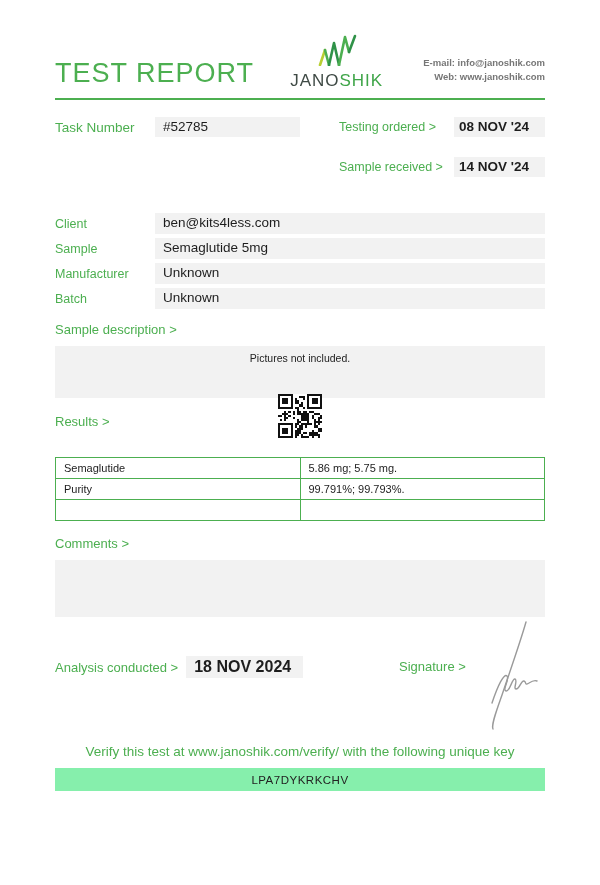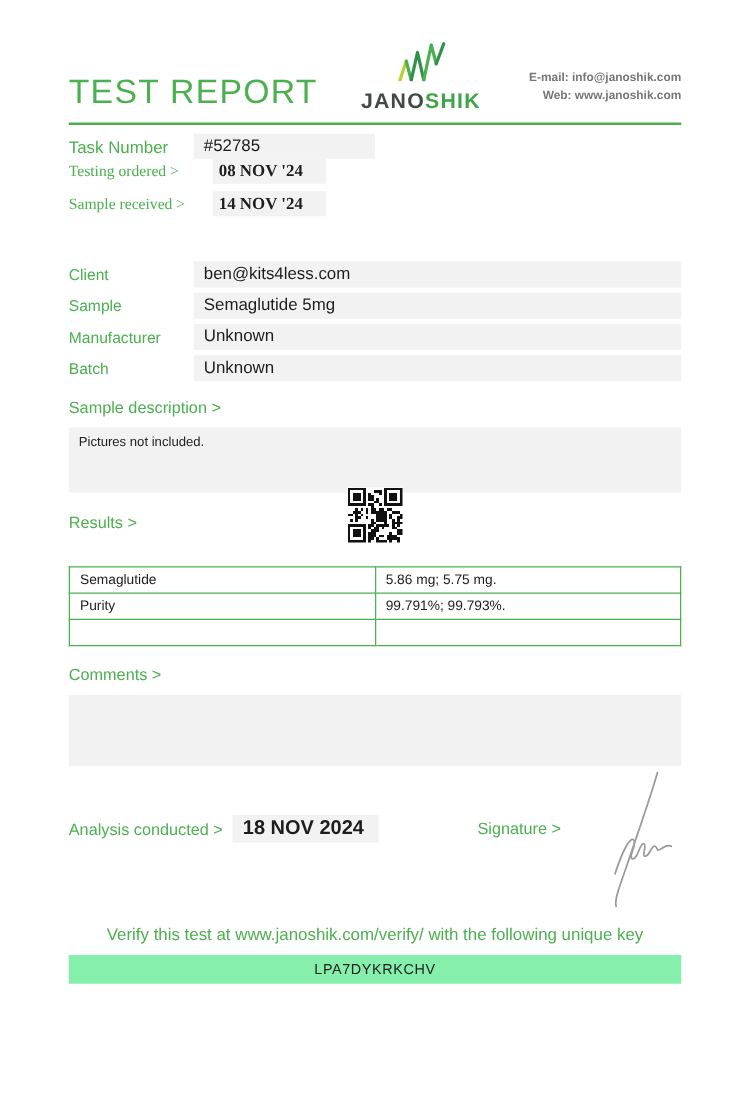--- a/index.html
+++ b/index.html
@@ -33,21 +33,21 @@
     padding-bottom: 2px;
     white-space: nowrap;
   }
   .logo {
     display: flex;
     flex-direction: column;
     align-items: center;
     margin-left: 6px;
     margin-right: 10px;
   }
-  .logo-text { font-size: 17px; font-weight: 700; letter-spacing: 1px; line-height: 1; margin-top: 2px; }
+  .logo-text { font-size: 17px; font-weight: 400; letter-spacing: 1px; line-height: 1; margin-top: 2px; }
   .logo-dark  { color: #3f4a45; }
   .logo-green { color: #3fa549; }
   .contact {
     font-size: 9.5px;
     color: #767676;
     text-align: right;
     line-height: 1.55;
     padding-bottom: 4px;
     white-space: nowrap;
     font-weight: bold;
@@ -61,50 +61,49 @@
   .glabel { color: #4caf50; font-size: 13px; white-space: nowrap; }
   .vbox {
     background: #f2f2f2;
     color: #1d1d1d;
     font-size: 13.5px;
     padding: 2px 8px;
     display: inline-block;
   }
   
   .task-row {
-    margin-top: 7px;
+    margin-top: 17px;
     display: flex;
     justify-content: space-between;
     align-items: flex-start;
-    flex-direction: column;
   }
   .task-left { display: flex; align-items: center; }
   .task-left .glabel { width: 100px; font-size: 13.5px; }
   .vbox.task-num { width: 145px; height: 20px; }
-  .task-right { display: flex; flex-direction: column; gap: 6px; width: 206px; font-family: Liberation Serif, serif; }
+  .task-right { display: flex; flex-direction: column; gap: 20px; width: 206px; }
   .date-row { display: flex; justify-content: space-between; align-items: center; }
   .date-row .glabel { font-size: 12.5px; }
   .vbox.date { width: 91px; height: 20px; font-weight: 700; font-size: 13.5px; padding: 2px 5px; white-space: nowrap; }
   
   .info { margin-top: 36px; }
   .info-row { display: flex; align-items: center; margin-bottom: 4px; }
   .info-row .glabel { width: 100px; font-size: 12.5px; }
   .info-row .vbox { flex: 1; height: 21px; }
   
   .heading { color: #4caf50; font-size: 13px; }
   .graybox {
     background: #f2f2f2;
     font-size: 10.5px;
     color: #222;
     padding: 6px 8px;
     margin-top: 9px;
     line-height: 1.3;
   }
   .sec-sample   { margin-top: 13px; }
-  .sec-sample .graybox { height: 52px; }
+  .sec-sample .graybox { height: 52px; text-align: center; }
   .sec-tests    { margin-top: 20px; }
   .sec-tests .graybox { height: 52px; }
   
   .sec-results { margin-top: 16px; position: relative; }
   .qr {
     position: absolute;
     left: 50%;
     transform: translateX(-50%);
     top: -20px;
     width: 44px;
@@ -129,21 +128,21 @@
   .sec-comments .graybox { height: 57px; }
   
   .analysis-row {
     margin-top: 39px;
     display: flex;
     align-items: center;
     position: relative;
   }
   .analysis-row .glabel { margin-right: 8px; }
   .vbox.adate { font-size: 16px; font-weight: 700; padding: 2px 12px 3px 8px; height: 22px; white-space: nowrap; }
-  .sig-label { position: absolute; left: 327px; top: 3px; }
+  .sig-label { position: absolute; left: 344px; top: 3px; }
   .signature-svg { position: absolute; left: 425px; top: -37px; pointer-events: none; }
   
   .verify {
     margin-top: 66px;
     text-align: center;
     color: #4caf50;
     font-size: 13.5px;
   }
   .key-box {
     margin-top: 9px;

